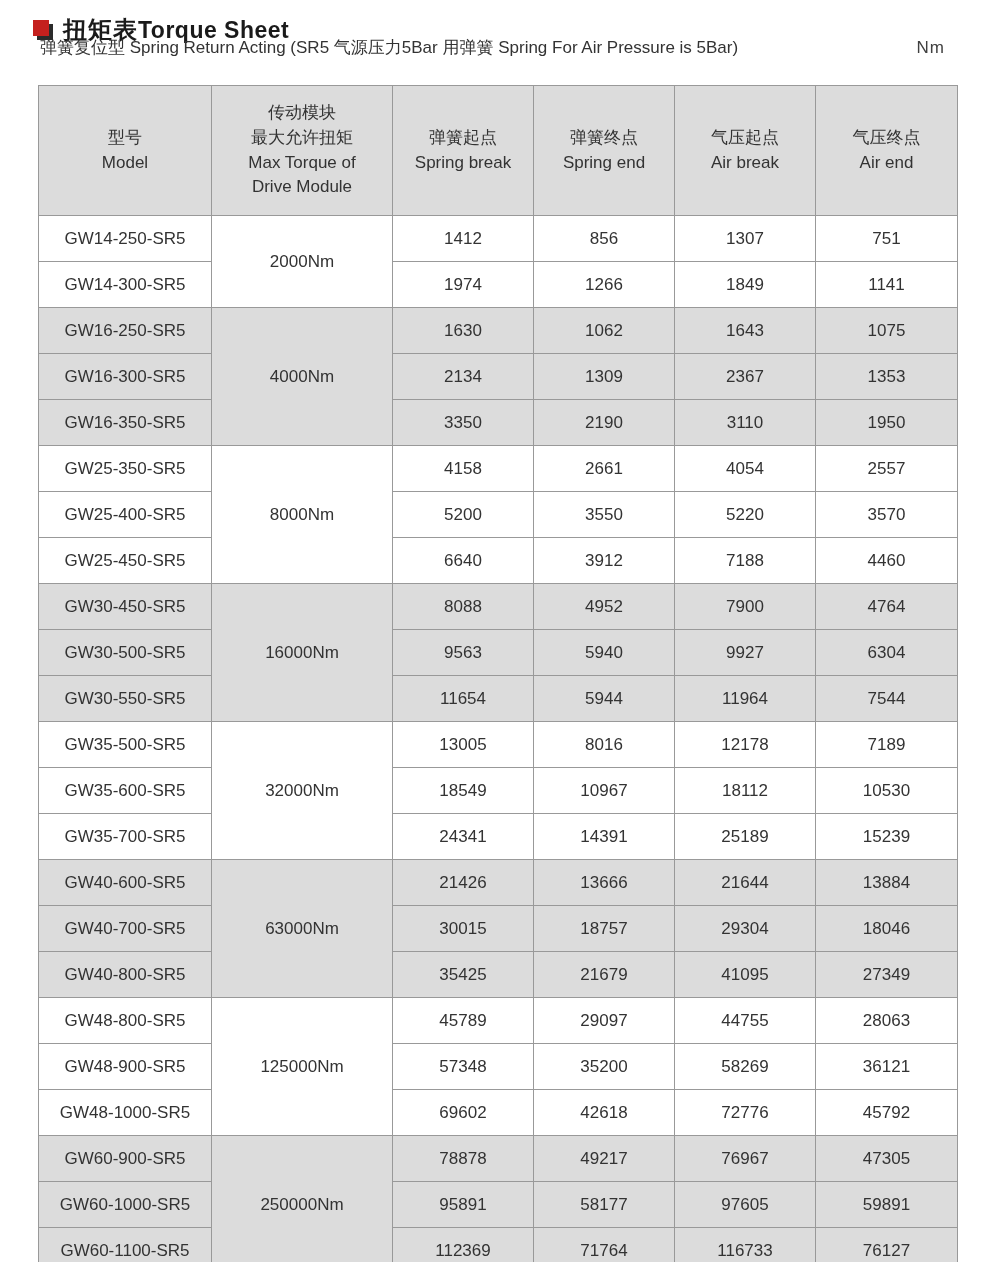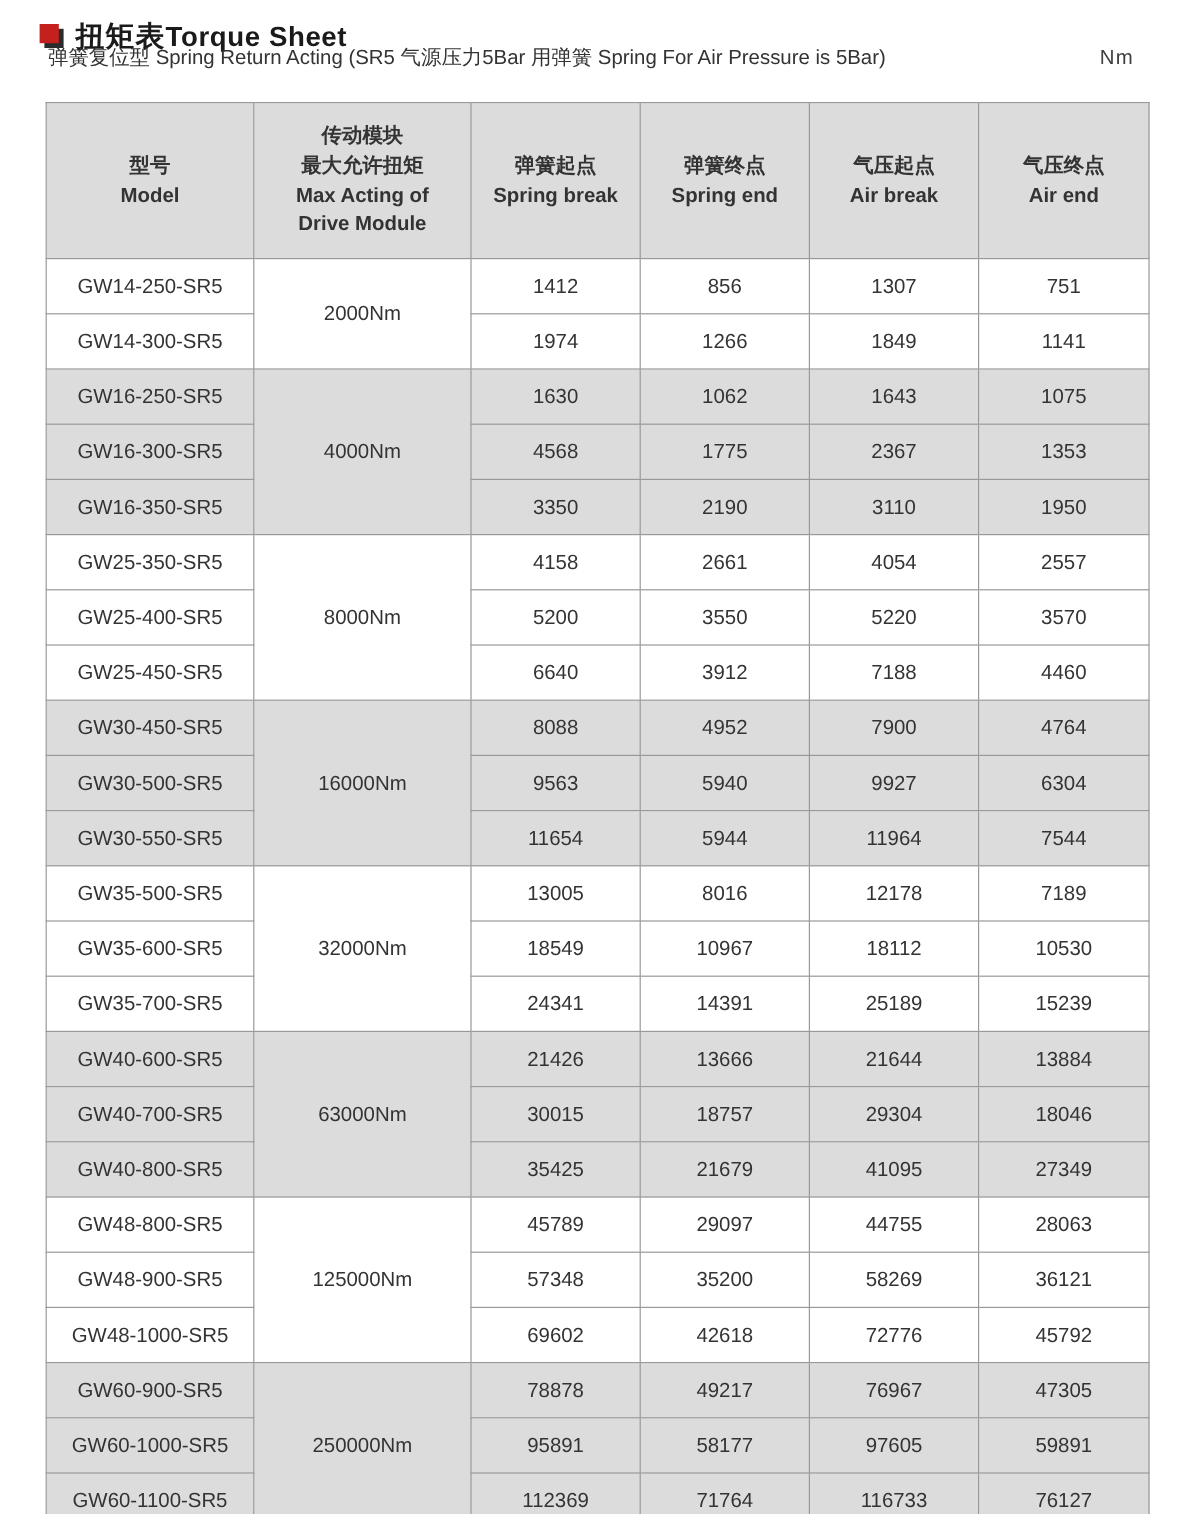--- a/index.html
+++ b/index.html
@@ -77,21 +77,21 @@
     border: 1px solid #999999;
     text-align: center;
     vertical-align: middle;
     font-size: 17px;
     color: #333333;
     background: #ffffff;
   }
   .sheet-table thead th {
     background: #dcdcdc;
     height: 130px;
-    font-weight: bold;
+    font-weight: normal;
     line-height: 1.45;
   }
   .sheet-table tbody tr { height: 46px; }
   .sheet-table tbody tr.shaded td { background: #dcdcdc; }
   .sheet-table td.model-col { }
   .sheet-table td.torque-col { }
 </style>
 </head>
 <body>
 
@@ -119,21 +119,21 @@
     </colgroup>
     <thead>
       <tr>
         <th>
           <div>型号</div>
           <div>Model</div>
         </th>
         <th>
           <div>传动模块</div>
           <div>最大允许扭矩</div>
-          <div>Max Acting of</div>
+          <div>Max Torque of</div>
           <div>Drive Module</div>
         </th>
         <th>
           <div>弹簧起点</div>
           <div>Spring break</div>
         </th>
         <th>
           <div>弹簧终点</div>
           <div>Spring end</div>
         </th>
@@ -168,22 +168,22 @@
       <tr class="shaded">
         <td class="model-col">GW16-250-SR5</td>
         <td class="torque-col" rowspan="3">4000Nm</td>
         <td>1630</td>
         <td>1062</td>
         <td>1643</td>
         <td>1075</td>
       </tr>
       <tr class="shaded">
         <td class="model-col">GW16-300-SR5</td>
-        <td>4568</td>
-        <td>1775</td>
+        <td>2134</td>
+        <td>1309</td>
         <td>2367</td>
         <td>1353</td>
       </tr>
       <tr class="shaded">
         <td class="model-col">GW16-350-SR5</td>
         <td>3350</td>
         <td>2190</td>
         <td>3110</td>
         <td>1950</td>
       </tr>

